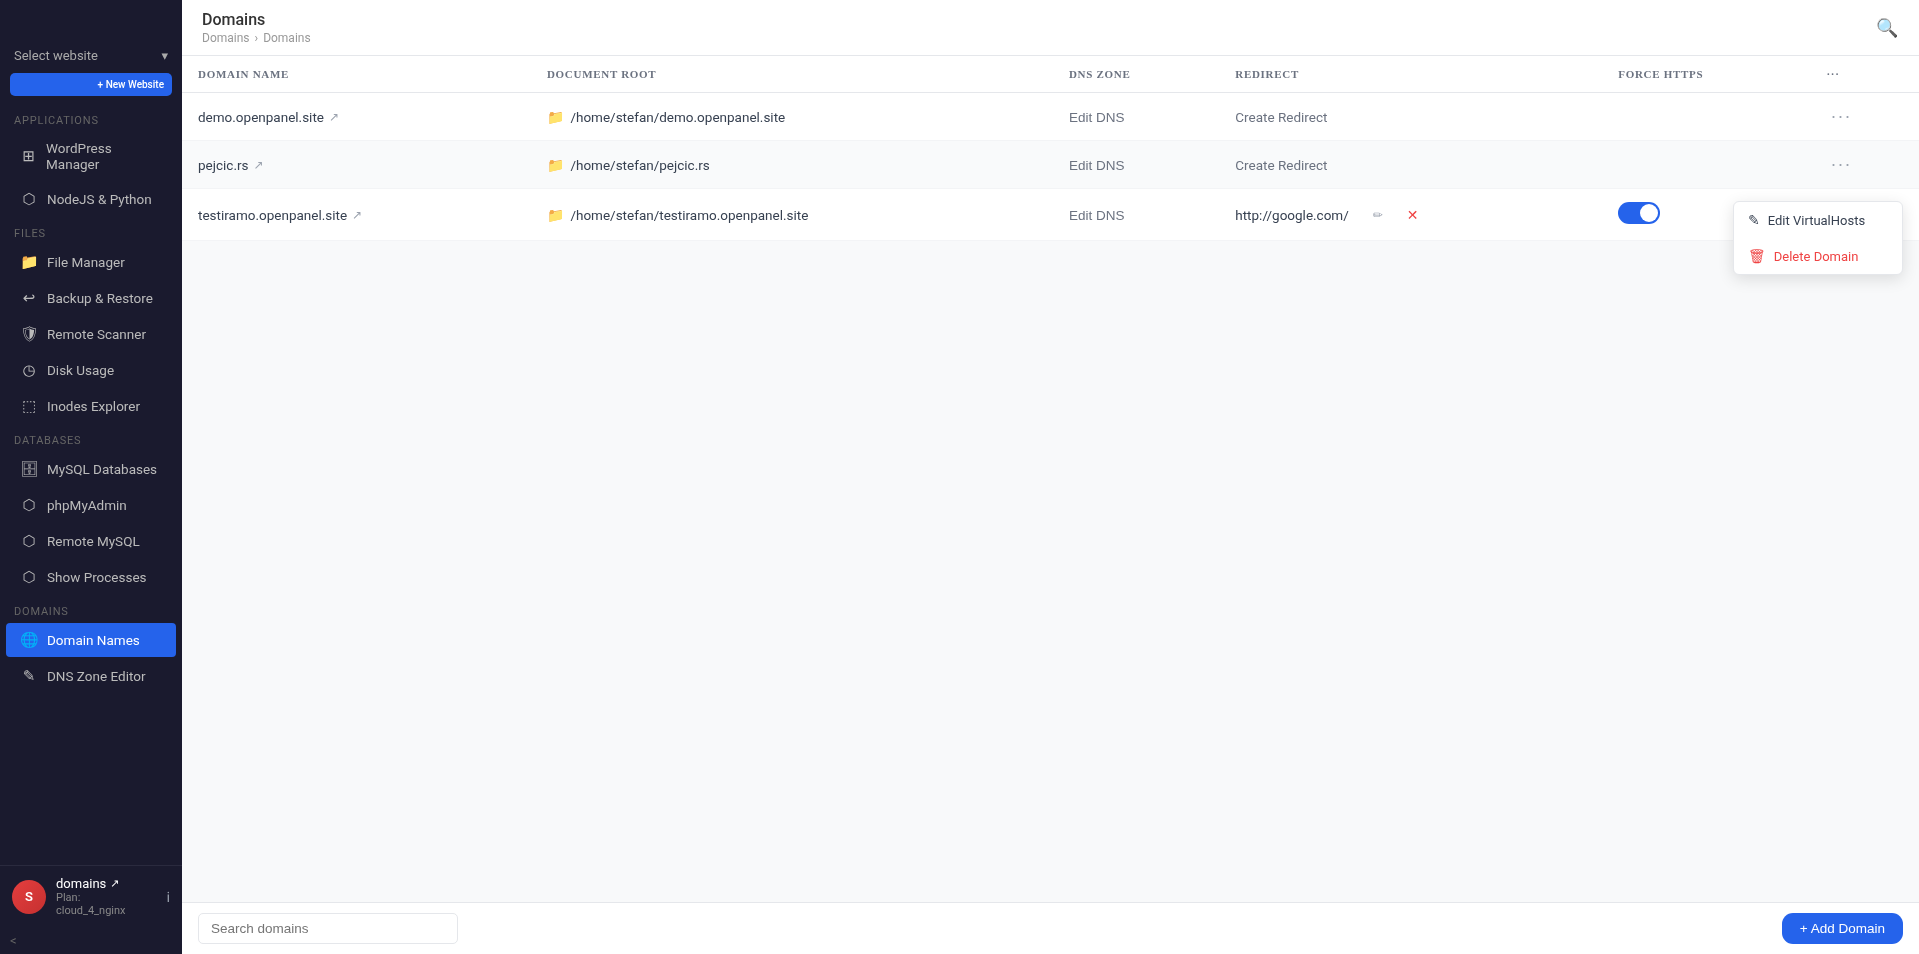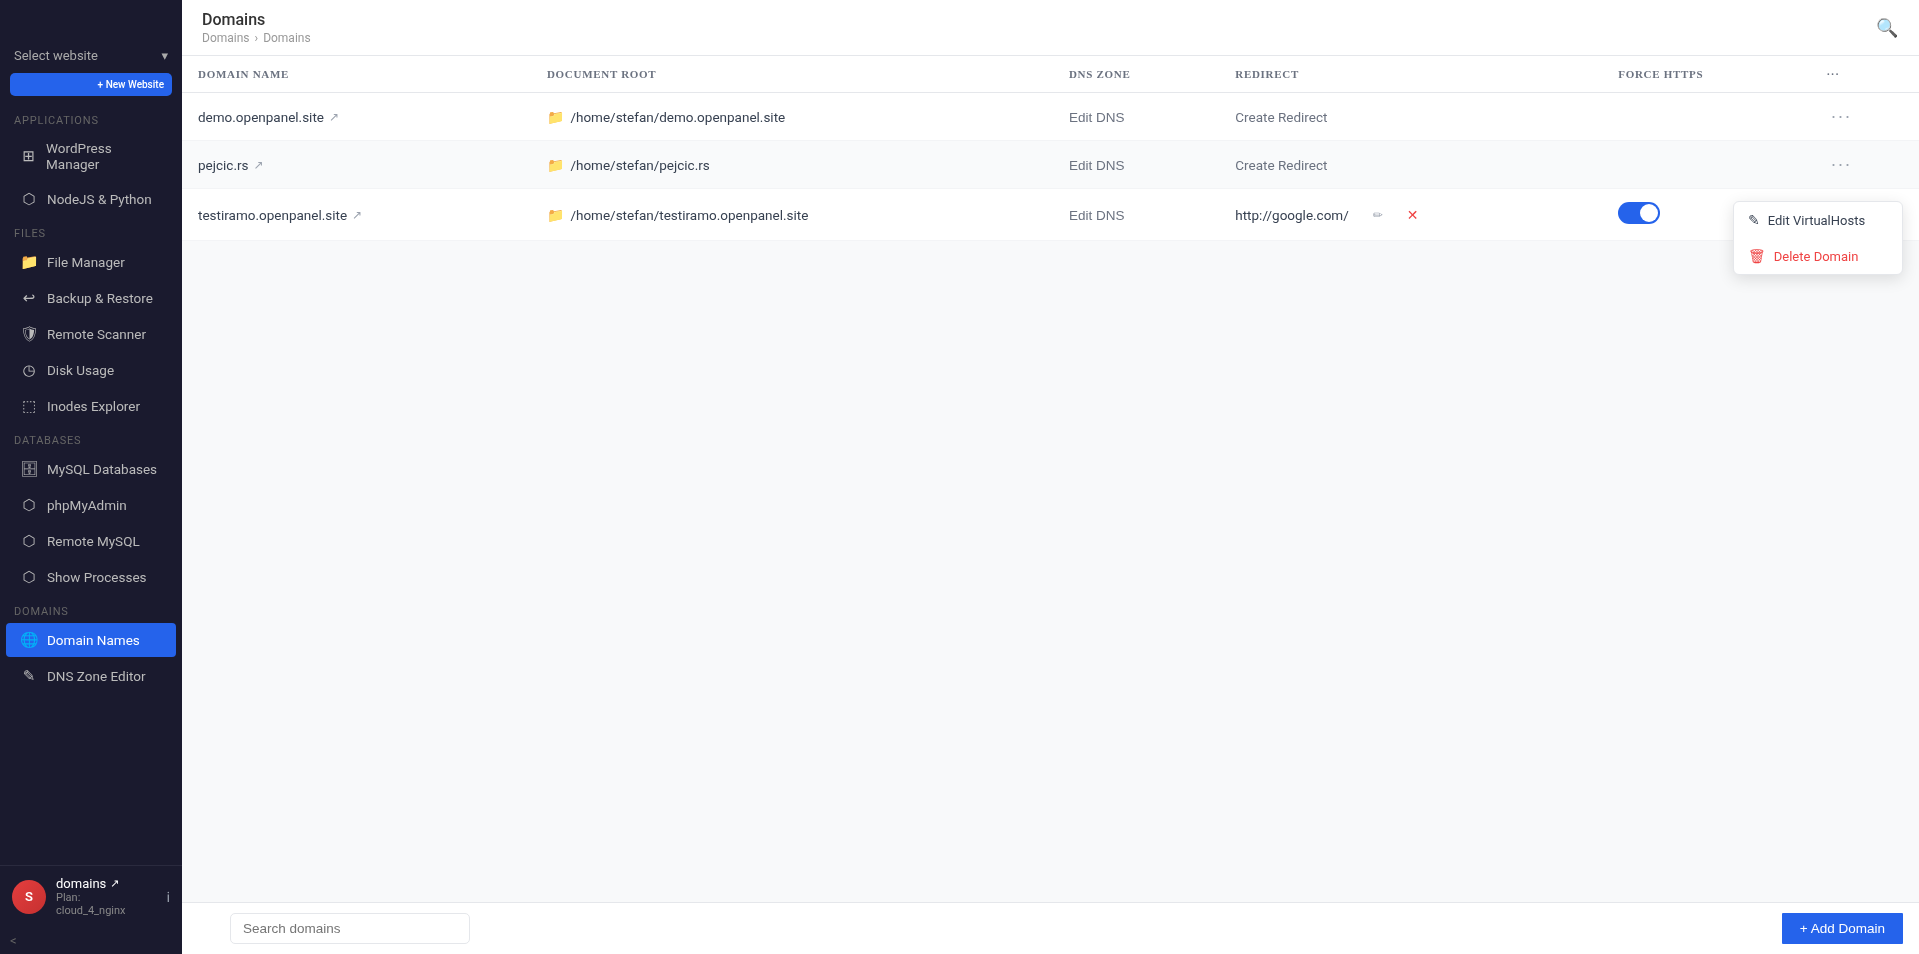--- a/index.html
+++ b/index.html
@@ -242,29 +242,28 @@
       display: flex;
       align-items: center;
       justify-content: space-between;
     }
     .search-domains-input {
       border: 1px solid #e5e7eb;
       border-radius: 5px;
       padding: 7px 12px;
       font-size: 13.5px;
       color: #374151;
-      width: 240px;
+      width: 260px;
       outline: none;
-      margin-left: 32px;
     }
     .add-domain-btn {
       background: #2563eb;
       color: #fff;
       border: none;
-      border-radius: 1px;
+      border-radius: 11px;
       padding: 8px 18px;
       font-size: 13.5px;
       font-weight: 500;
       cursor: pointer;
       display: flex;
       align-items: center;
       gap: 6px;
     }
 
     

